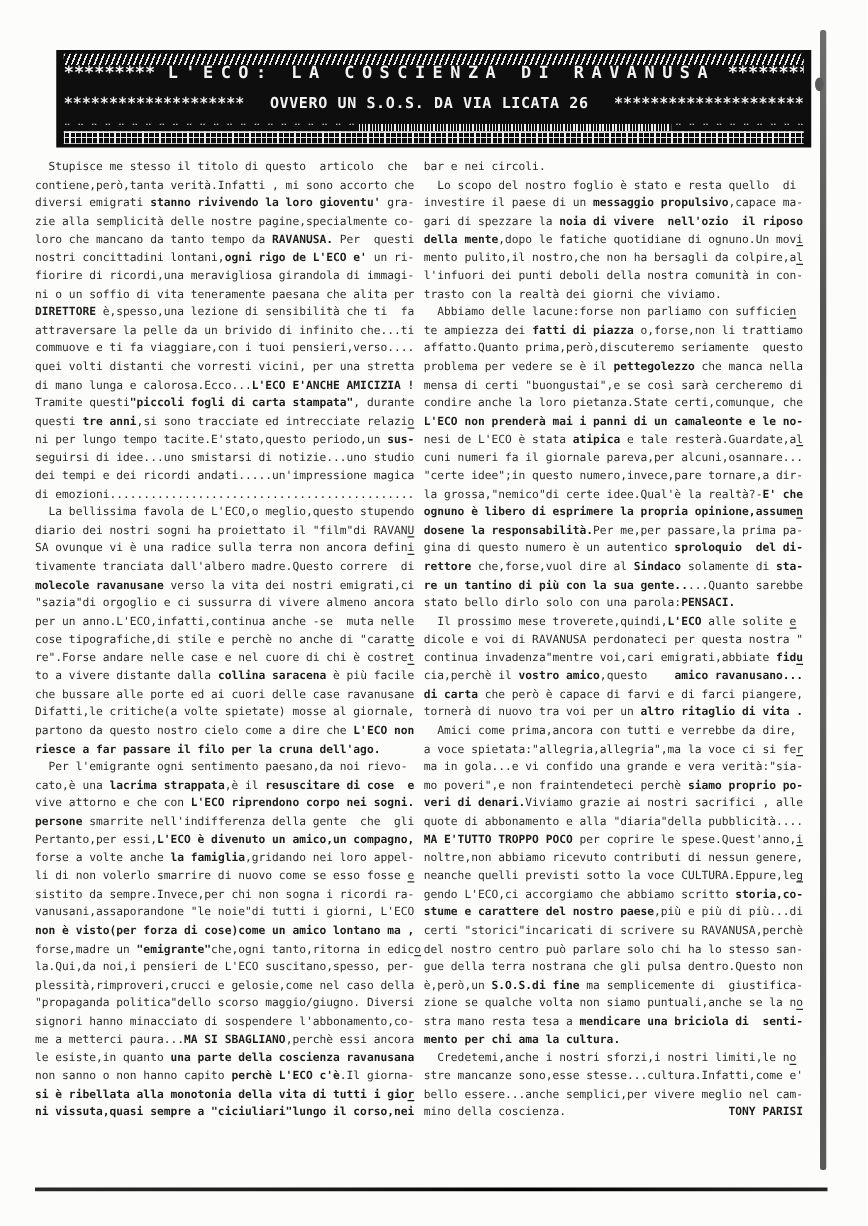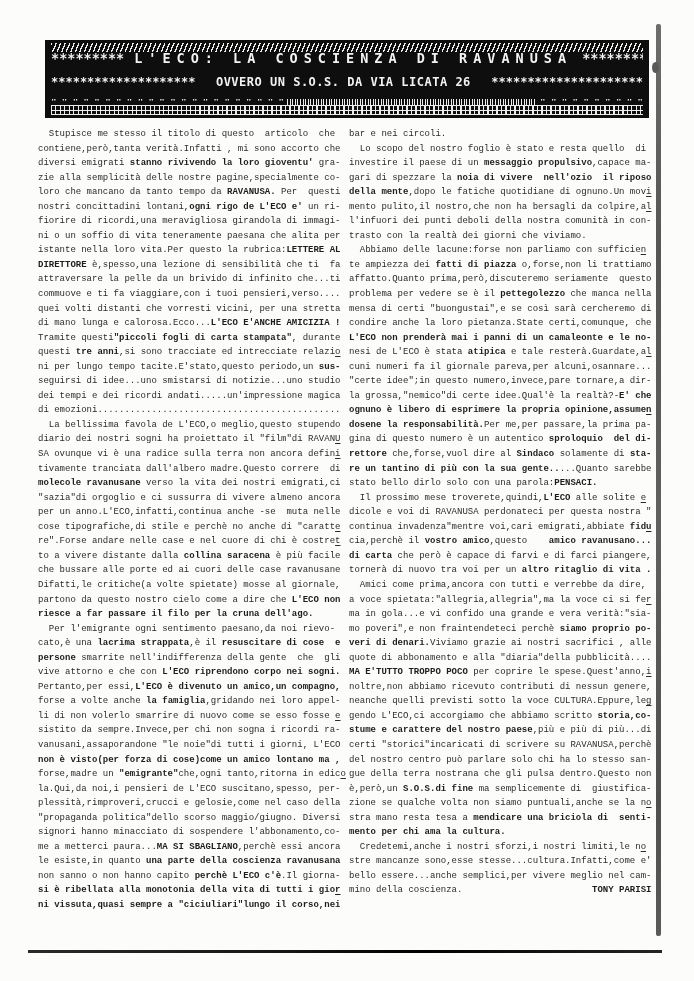--- a/index.html
+++ b/index.html
@@ -37,22 +37,22 @@
   .quote-row{
     display:flex;align-items:center;height:8px;line-height:8px;
     color:#ececec;font-size:9px;font-weight:bold;white-space:nowrap;overflow:hidden;
   }
   .dense{
     flex:1;height:7px;margin:0 3px;
     background:repeating-linear-gradient(90deg,#ececec 0 1px,#0e0e0e 1px 2.6px);
   }
   
   .columns{
-    position:absolute;left:38px;top:127px;width:614px;
-    display:flex;gap:8px;font-family:Liberation Mono, monospace;
+    position:absolute;left:28px;top:127px;width:614px;
+    display:flex;gap:8px;
   }
   .col{width:303px;font-size:9px;line-height:14.55px;}
   .line{white-space:pre;height:14.55px;}
   .line .b{font-weight:bold;color:#1d1d1d;}
   .line .u{text-decoration:underline;text-underline-offset:2px;}
   
   .scan-edge{
     position:absolute;left:656px;top:24px;width:5px;height:912px;
     background:linear-gradient(180deg,#6d6d6d,#555 25%,#606060 55%,#4f4f4f 85%,#5a5a5a);
     border-radius:2px;
@@ -94,21 +94,20 @@
   <main class="columns">
     <div class="col">
         <div class="line"><span>  Stupisce me stesso il titolo di questo  articolo  che</span></div>
         <div class="line"><span>contiene,però,tanta verità.Infatti , mi sono accorto che</span></div>
         <div class="line"><span>diversi emigrati </span><span class="b">stanno rivivendo la loro gioventu'</span><span> gra-</span></div>
         <div class="line"><span>zie alla semplicità delle nostre pagine,specialmente co-</span></div>
         <div class="line"><span>loro che mancano da tanto tempo da </span><span class="b">RAVANUSA.</span><span> Per  questi</span></div>
         <div class="line"><span>nostri concittadini lontani,</span><span class="b">ogni rigo de L'ECO e'</span><span> un ri-</span></div>
         <div class="line"><span>fiorire di ricordi,una meravigliosa girandola di immagi-</span></div>
         <div class="line"><span>ni o un soffio di vita teneramente paesana che alita per</span></div>
-        <div class="line"><span>istante nella loro vita.Per questo la rubrica:</span><span class="b">LETTERE AL</span></div>
         <div class="line"><span class="b">DIRETTORE</span><span> è,spesso,una lezione di sensibilità che ti  fa</span></div>
         <div class="line"><span>attraversare la pelle da un brivido di infinito che...ti</span></div>
         <div class="line"><span>commuove e ti fa viaggiare,con i tuoi pensieri,verso....</span></div>
         <div class="line"><span>quei volti distanti che vorresti vicini, per una stretta</span></div>
         <div class="line"><span>di mano lunga e calorosa.Ecco...</span><span class="b">L'ECO E'ANCHE AMICIZIA !</span></div>
         <div class="line"><span>Tramite questi</span><span class="b">"piccoli fogli di carta stampata"</span><span>, durante</span></div>
         <div class="line"><span>questi </span><span class="b">tre anni</span><span>,si sono tracciate ed intrecciate relazi</span><span class="u">o</span></div>
         <div class="line"><span>ni per lungo tempo tacite.E'stato,questo periodo,un </span><span class="b">sus-</span></div>
         <div class="line"><span>seguirsi di idee...uno smistarsi di notizie...uno studio</span></div>
         <div class="line"><span>dei tempi e dei ricordi andati.....un'impressione magica</span></div>
@@ -122,22 +121,22 @@
         <div class="line"><span>per un anno.L'ECO,infatti,continua anche -se  muta nelle</span></div>
         <div class="line"><span>cose tipografiche,di stile e perchè no anche di "caratt</span><span class="u">e</span></div>
         <div class="line"><span>re".Forse andare nelle case e nel cuore di chi è costre</span><span class="u">t</span></div>
         <div class="line"><span>to a vivere distante dalla </span><span class="b">collina saracena</span><span> è più facile</span></div>
         <div class="line"><span>che bussare alle porte ed ai cuori delle case ravanusane</span></div>
         <div class="line"><span>Difatti,le critiche(a volte spietate) mosse al giornale,</span></div>
         <div class="line"><span>partono da questo nostro cielo come a dire che </span><span class="b">L'ECO non</span></div>
         <div class="line"><span class="b">riesce a far passare il filo per la cruna dell'ago.</span></div>
         <div class="line"><span>  Per l'emigrante ogni sentimento paesano,da noi rievo-</span></div>
         <div class="line"><span>cato,è una </span><span class="b">lacrima strappata</span><span>,è il </span><span class="b">resuscitare di cose  e</span></div>
+        <div class="line"><span>vive attorno e che con </span><span class="b">L'ECO riprendono corpo nei sogni.</span></div>
         <div class="line"><span class="b">persone</span><span> smarrite nell'indifferenza della gente  che  gli</span></div>
-        <div class="line"><span>vive attorno e che con </span><span class="b">L'ECO riprendono corpo nei sogni.</span></div>
         <div class="line"><span>Pertanto,per essi,</span><span class="b">L'ECO è divenuto un amico,un compagno,</span></div>
         <div class="line"><span>forse a volte anche </span><span class="b">la famiglia</span><span>,gridando nei loro appel-</span></div>
         <div class="line"><span>li di non volerlo smarrire di nuovo come se esso fosse </span><span class="u">e</span></div>
         <div class="line"><span>sistito da sempre.Invece,per chi non sogna i ricordi ra-</span></div>
         <div class="line"><span>vanusani,assaporandone "le noie"di tutti i giorni, L'ECO</span></div>
         <div class="line"><span class="b">non è visto(per forza di cose)come un amico lontano ma ,</span></div>
         <div class="line"><span>forse,madre un </span><span class="b">"emigrante"</span><span>che,ogni tanto,ritorna in edic</span><span class="u">o</span></div>
         <div class="line"><span>la.Qui,da noi,i pensieri de L'ECO suscitano,spesso, per-</span></div>
         <div class="line"><span>plessità,rimproveri,crucci e gelosie,come nel caso della</span></div>
         <div class="line"><span>"propaganda politica"dello scorso maggio/giugno. Diversi</span></div>

